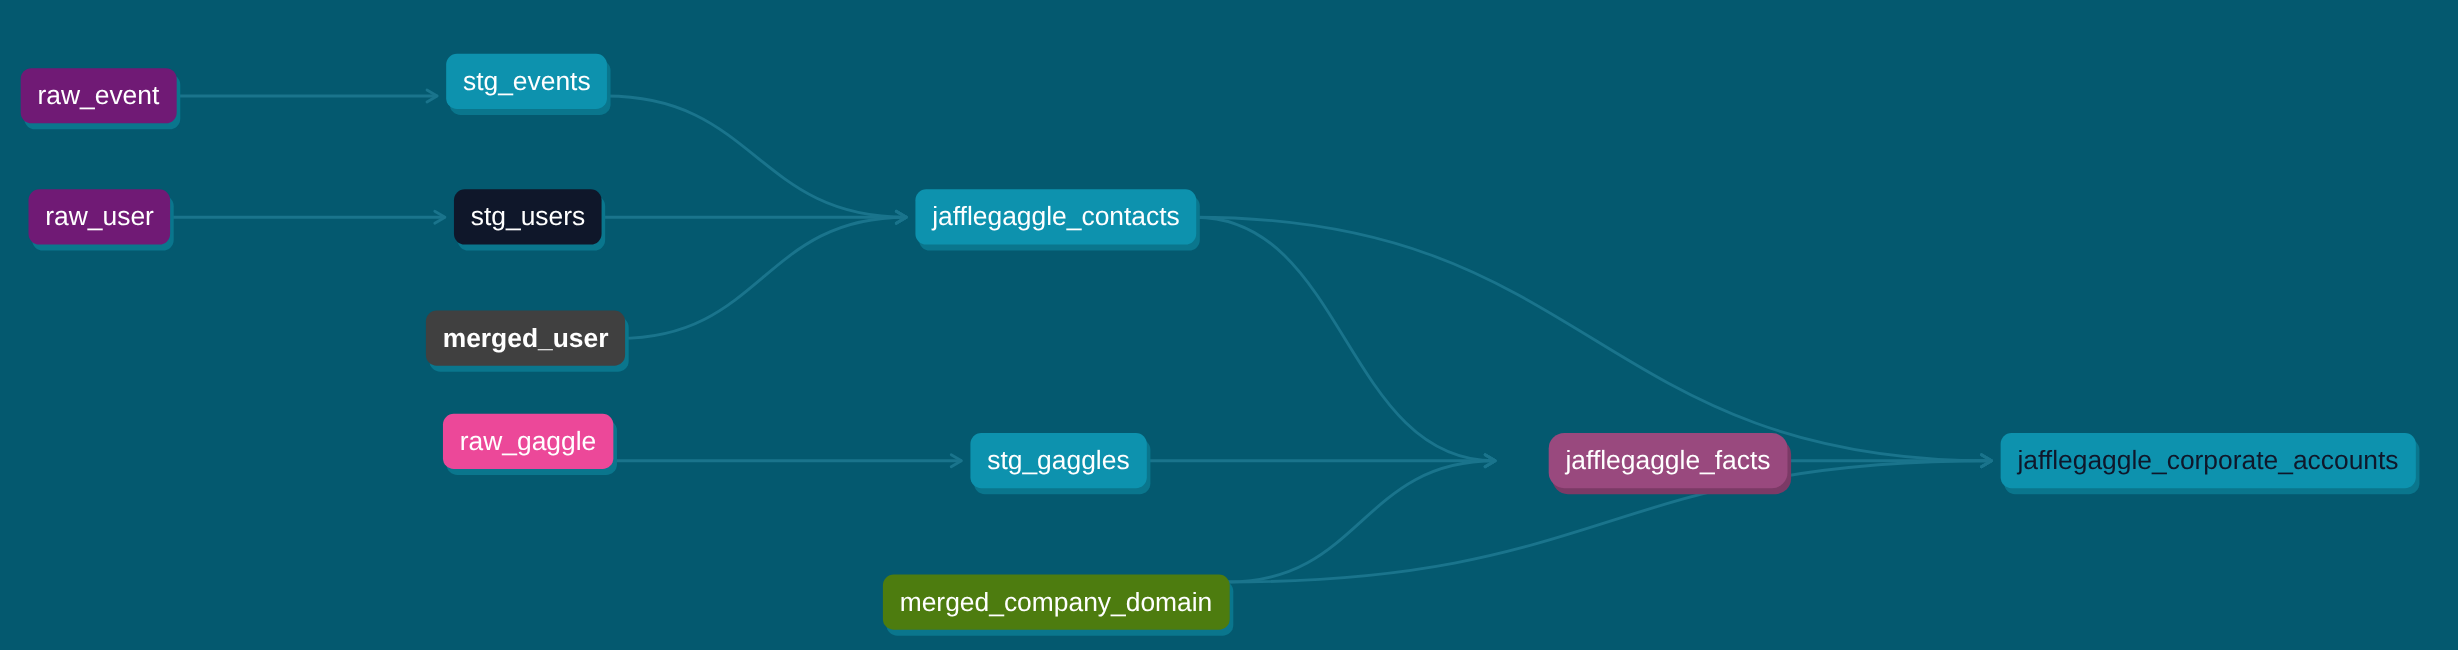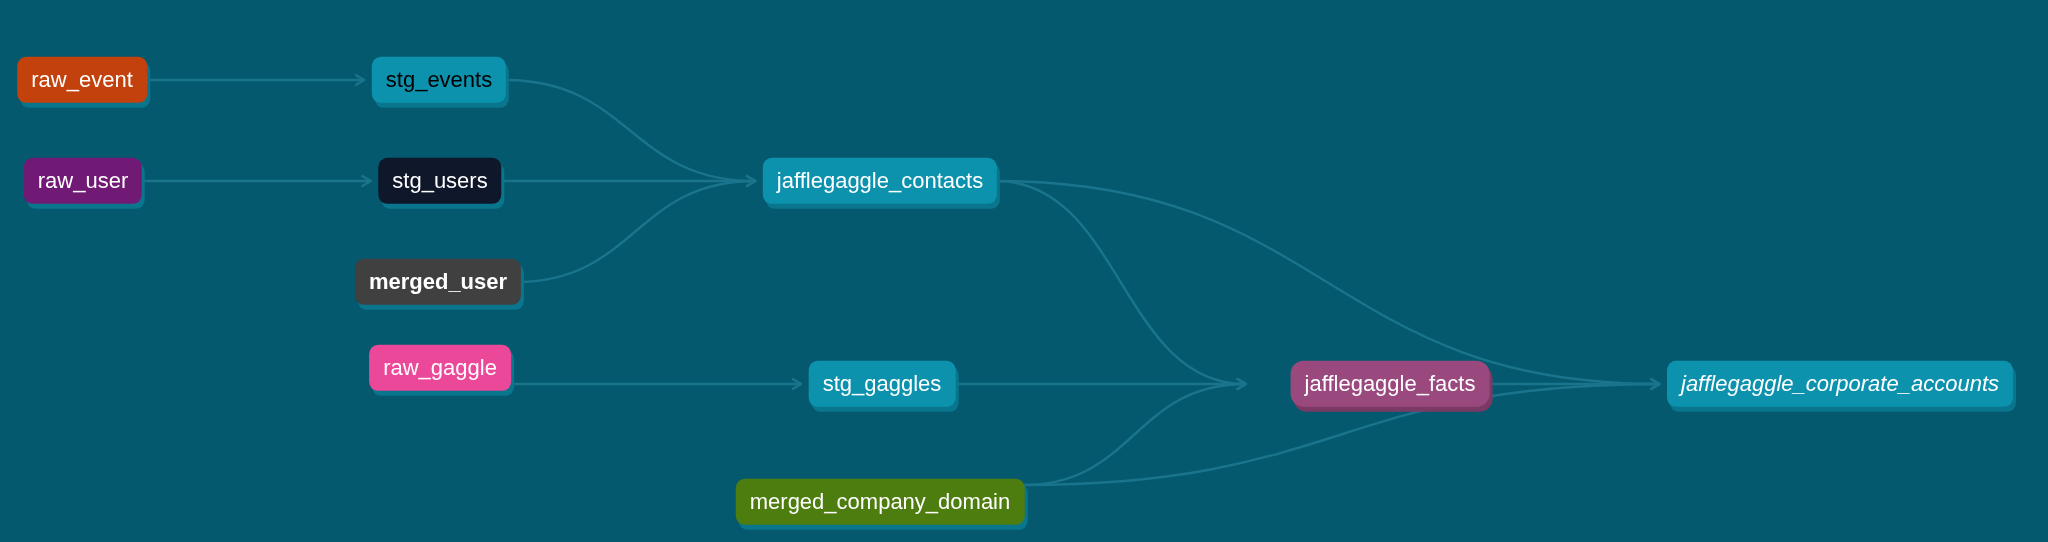--- a/index.html
+++ b/index.html
@@ -54,25 +54,25 @@
       <path d="M 515.8203125 282 C 635.33203125 282, 635.33203125 181, 754.84375 181" fill="none" stroke="#1A748C" stroke-width="2.4" stroke-linecap="round" marker-end="url(#arrow-head)"></path>
       <path d="M 509.875 384 L 800.671875 384" fill="none" stroke="#1A748C" stroke-width="2.4" stroke-linecap="round" marker-end="url(#arrow-head)"></path>
       <path d="M 954.328125 384 L 1245.578125 384" fill="none" stroke="#1A748C" stroke-width="2.4" stroke-linecap="round" marker-end="url(#arrow-head)"></path>
       <path d="M 996.15625 181 C 1120.8671875 181, 1120.8671875 384, 1245.578125 384" fill="none" stroke="#1A748C" stroke-width="2.4" stroke-linecap="round" marker-end="url(#arrow-head)"></path>
       <path d="M 1023.25 485 C 1134.4140625 485, 1134.4140625 384, 1245.578125 384" fill="none" stroke="#1A748C" stroke-width="2.4" stroke-linecap="round" marker-end="url(#arrow-head)"></path>
       <path d="M 1451.421875 384 L 1659.1953125 384" fill="none" stroke="#1A748C" stroke-width="2.4" stroke-linecap="round" marker-end="url(#arrow-head)"></path>
       <path d="M 996.15625 181 C 1327.67578125 181, 1327.67578125 384, 1659.1953125 384" fill="none" stroke="#1A748C" stroke-width="2.4" stroke-linecap="round" marker-end="url(#arrow-head)"></path>
       <path d="M 1023.25 485 C 1341.22265625 485, 1341.22265625 384, 1659.1953125 384" fill="none" stroke="#1A748C" stroke-width="2.4" stroke-linecap="round" marker-end="url(#arrow-head)"></path>
     </svg>
   <div id="node-layer">
-      <div class="node" style="left: 82px; top: 80px; background: #c2410c; color: rgb(255, 255, 255); box-shadow: rgb(10, 118, 141) 3px 5px 0px; text-decoration: underline;"><span class="label">raw_event</span></div>
-      <div class="node" style="left: 439px; top: 80px; background: rgb(13, 146, 174); color: #000000; box-shadow: rgb(10, 118, 141) 3px 5px 0px;"><span class="label">stg_events</span></div>
+      <div class="node" style="left: 82px; top: 80px; background: #701a75; color: rgb(255, 255, 255); box-shadow: rgb(10, 118, 141) 3px 5px 0px; text-decoration: underline;"><span class="label">raw_event</span></div>
+      <div class="node" style="left: 439px; top: 68px; background: rgb(13, 146, 174); color: #ffffff; box-shadow: rgb(10, 118, 141) 3px 5px 0px;"><span class="label">stg_events</span></div>
       <div class="node" style="left: 83px; top: 181px; background: #701a75; color: rgb(255, 255, 255); box-shadow: rgb(10, 118, 141) 3px 5px 0px;"><span class="label">raw_user</span></div>
       <div class="node" style="left: 440px; top: 181px; background: #0f172a; color: rgb(255, 255, 255); box-shadow: rgb(10, 118, 141) 3px 5px 0px;"><span class="label">stg_users</span></div>
       <div class="node" style="left: 438px; top: 282px; background: #404040; color: rgb(255, 255, 255); box-shadow: rgb(10, 118, 141) 3px 5px 0px; font-weight: bold;"><span class="label">merged_user</span></div>
       <div class="node" style="left: 880px; top: 181px; background: rgb(13, 146, 174); color: rgb(255, 255, 255); box-shadow: rgb(10, 118, 141) 3px 5px 0px;"><span class="label">jafflegaggle_contacts</span></div>
       <div class="node" style="left: 440px; top: 368px; background: #ec4899; color: rgb(255, 255, 255); box-shadow: rgb(10, 118, 141) 3px 5px 0px;"><span class="label">raw_gaggle</span></div>
       <div class="node" style="left: 882px; top: 384px; background: rgb(13, 146, 174); color: rgb(255, 255, 255); box-shadow: rgb(10, 118, 141) 3px 5px 0px; text-align: center;"><span class="label">stg_gaggles</span></div>
       <div class="node" style="left: 1390px; top: 384px; background: rgb(153, 73, 126); color: rgb(255, 255, 255); box-shadow: rgb(123, 58, 102) 3px 5px 0px; border-radius: 13px;"><span class="label">jafflegaggle_facts</span></div>
-      <div class="node" style="left: 1840px; top: 384px; background: rgb(13, 146, 174); color: #ffffff; box-shadow: rgb(10, 118, 141) 3px 5px 0px; font-style: italic;"><span class="label">jafflegaggle_corporate_accounts</span></div>
+      <div class="node" style="left: 1840px; top: 384px; background: rgb(13, 146, 174); color: #0f172a; box-shadow: rgb(10, 118, 141) 3px 5px 0px;"><span class="label">jafflegaggle_corporate_accounts</span></div>
       <div class="node" style="left: 880px; top: 502px; background: #4d7c0f; color: rgb(255, 255, 255); box-shadow: rgb(10, 118, 141) 3px 5px 0px;"><span class="label">merged_company_domain</span></div>
     </div>
 </div>
 
 </body></html>

